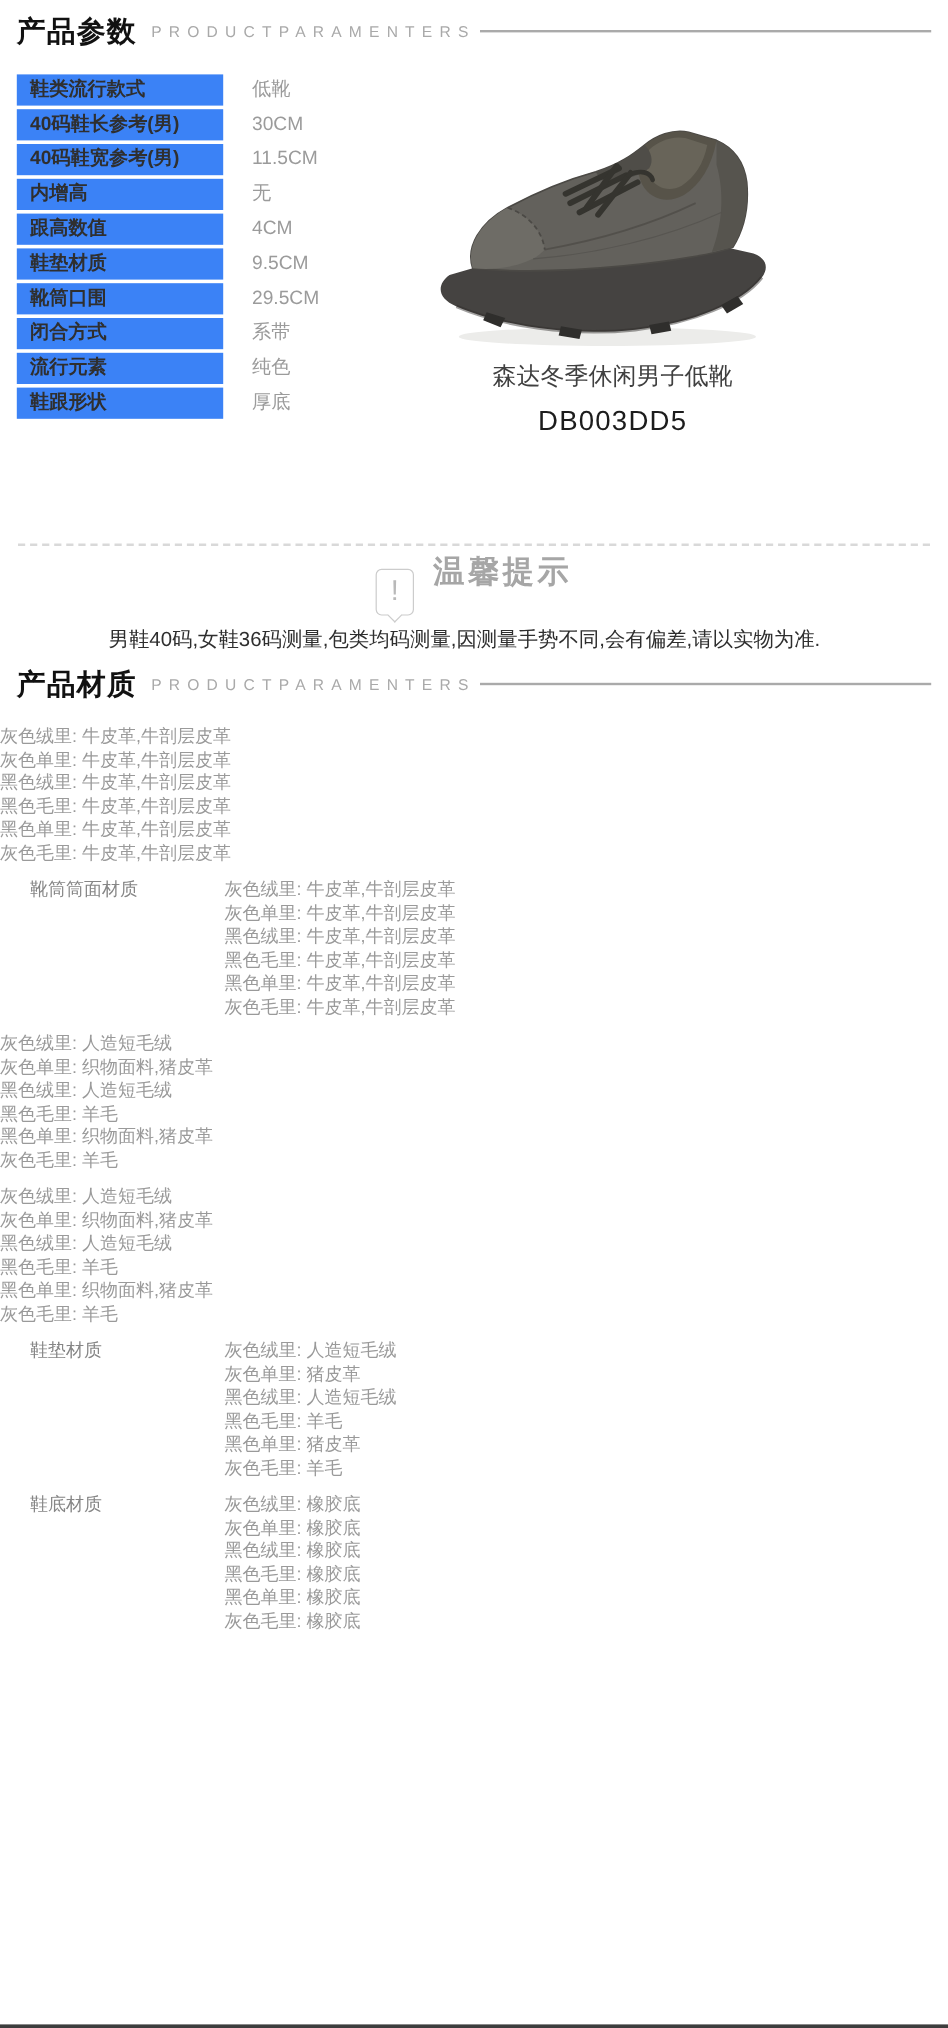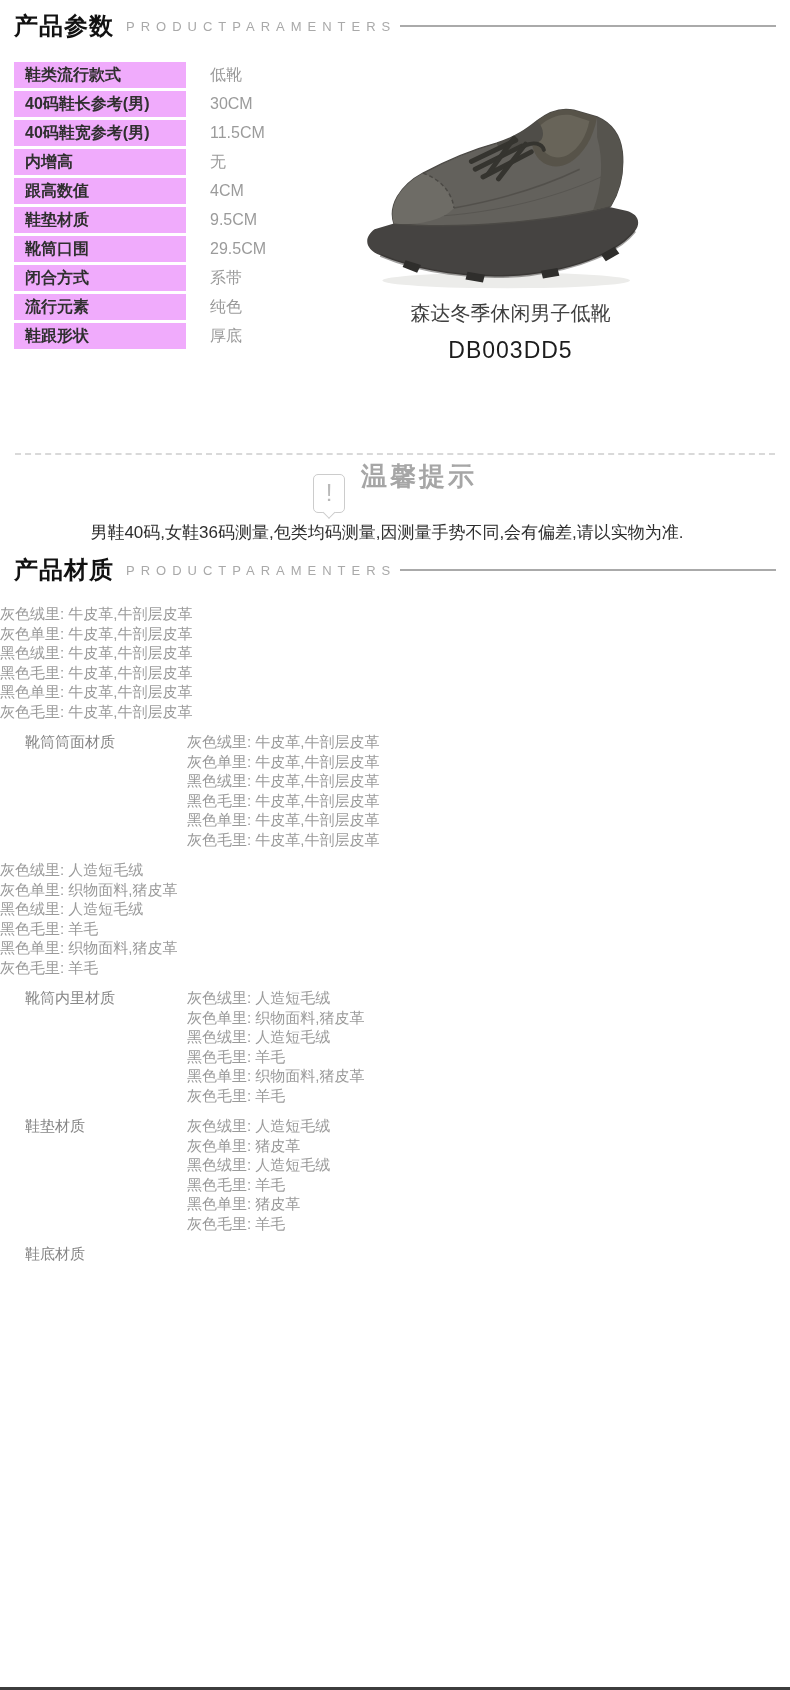--- a/index.html
+++ b/index.html
@@ -11,21 +11,21 @@
   
   .sec-header{display:flex;align-items:center;padding:0 14px;}
   .sec-title{font-size:24px;font-weight:bold;color:#111;letter-spacing:1px;white-space:nowrap;}
   .sec-sub{font-size:13px;color:#a9a9a9;letter-spacing:6px;margin-left:12px;white-space:nowrap;}
   .sec-rule{flex:1;height:2px;background:#aaaaaa;margin-left:4px;}
 
   
   .params-section{padding-top:10px;}
   .params-body{position:relative;margin-top:20px;min-height:305px;}
   .p-row{display:flex;margin:0 0 3px 14px;}
-  .p-label{width:172px;background:#f0abfc;color:#2f2f2f;font-weight:bold;font-size:16px;line-height:26px;padding-left:11px;box-sizing:border-box;}
+  .p-label{width:172px;background:#3b82f6;color:#2f2f2f;font-weight:bold;font-size:16px;line-height:26px;padding-left:11px;box-sizing:border-box;}
   .p-value{color:#9b9b9b;font-size:16px;line-height:26px;margin-left:24px;}
 
   
   .product-figure{position:absolute;left:338px;top:0;width:345px;margin:0;text-align:center;}
   .shoe-svg{width:330px;height:208px;margin-top:26px;display:block;margin-left:auto;margin-right:auto;}
   .product-name{font-size:20px;color:#404040;margin-top:4px;}
   .product-code{font-size:23px;color:#1c1c1c;margin-top:10px;letter-spacing:1px;}
 
   
   .dashed-divider{margin:86px 15px 0 15px;border-top:2px dashed #d9d9d9;height:0;}
@@ -196,21 +196,20 @@
           <div class="mat-line">灰色绒里: 人造短毛绒</div>
           <div class="mat-line">灰色单里: 织物面料,猪皮革</div>
           <div class="mat-line">黑色绒里: 人造短毛绒</div>
           <div class="mat-line">黑色毛里: 羊毛</div>
           <div class="mat-line">黑色单里: 织物面料,猪皮革</div>
           <div class="mat-line">灰色毛里: 羊毛</div>
         </div>
       </div>
 
       <div class="mat-group">
-        <div class="mat-label">靴筒内里材质</div>
         <div class="mat-lines">
           <div class="mat-line">灰色绒里: 人造短毛绒</div>
           <div class="mat-line">灰色单里: 织物面料,猪皮革</div>
           <div class="mat-line">黑色绒里: 人造短毛绒</div>
           <div class="mat-line">黑色毛里: 羊毛</div>
           <div class="mat-line">黑色单里: 织物面料,猪皮革</div>
           <div class="mat-line">灰色毛里: 羊毛</div>
         </div>
       </div>
 
@@ -221,19 +220,27 @@
           <div class="mat-line">灰色单里: 猪皮革</div>
           <div class="mat-line">黑色绒里: 人造短毛绒</div>
           <div class="mat-line">黑色毛里: 羊毛</div>
           <div class="mat-line">黑色单里: 猪皮革</div>
           <div class="mat-line">灰色毛里: 羊毛</div>
         </div>
       </div>
 
       <div class="mat-group">
         <div class="mat-label">鞋底材质</div>
+        <div class="mat-lines">
+          <div class="mat-line">灰色绒里: 橡胶底</div>
+          <div class="mat-line">灰色单里: 橡胶底</div>
+          <div class="mat-line">黑色绒里: 橡胶底</div>
+          <div class="mat-line">黑色毛里: 橡胶底</div>
+          <div class="mat-line">黑色单里: 橡胶底</div>
+          <div class="mat-line">灰色毛里: 橡胶底</div>
+        </div>
       </div>
 
     </div>
   </section>
 
   <div class="bottom-line"></div>
 </div>
 
 </body></html>

